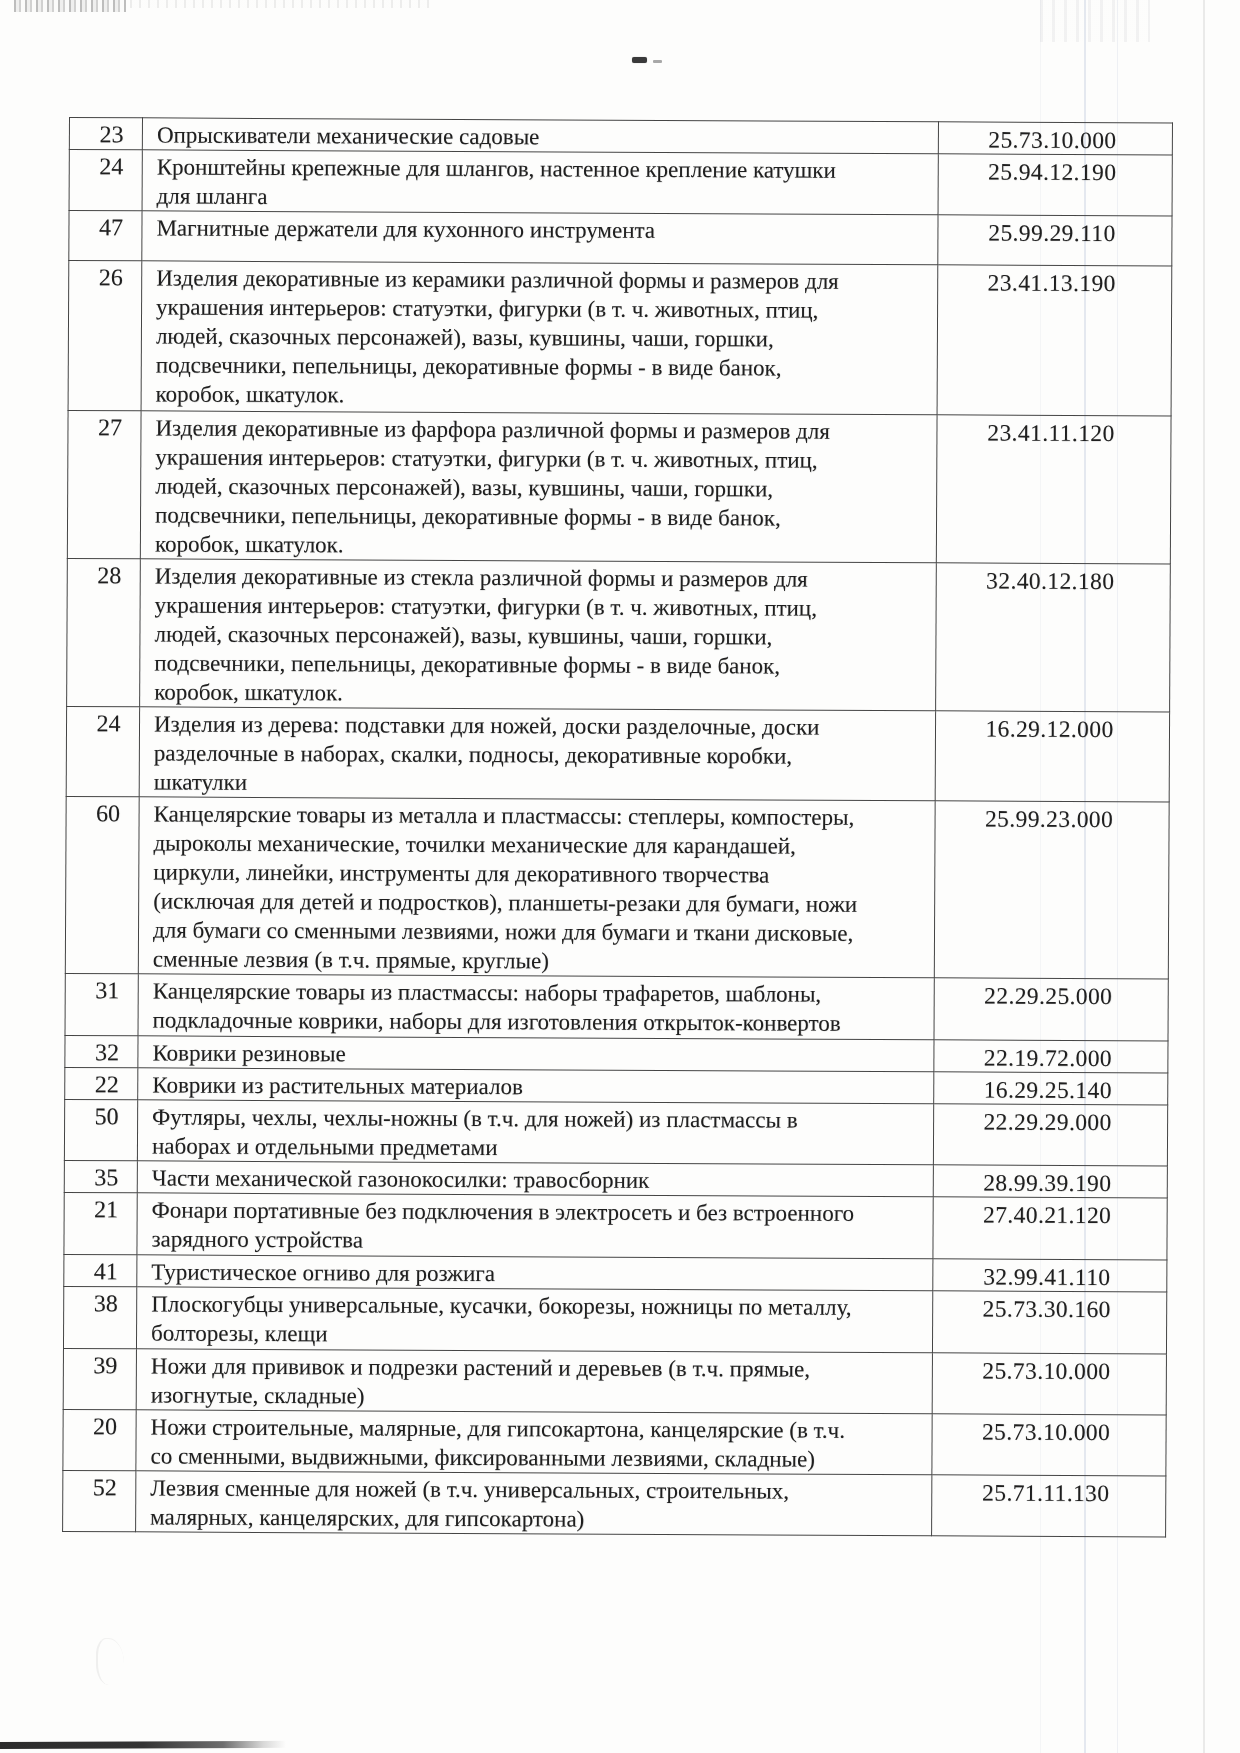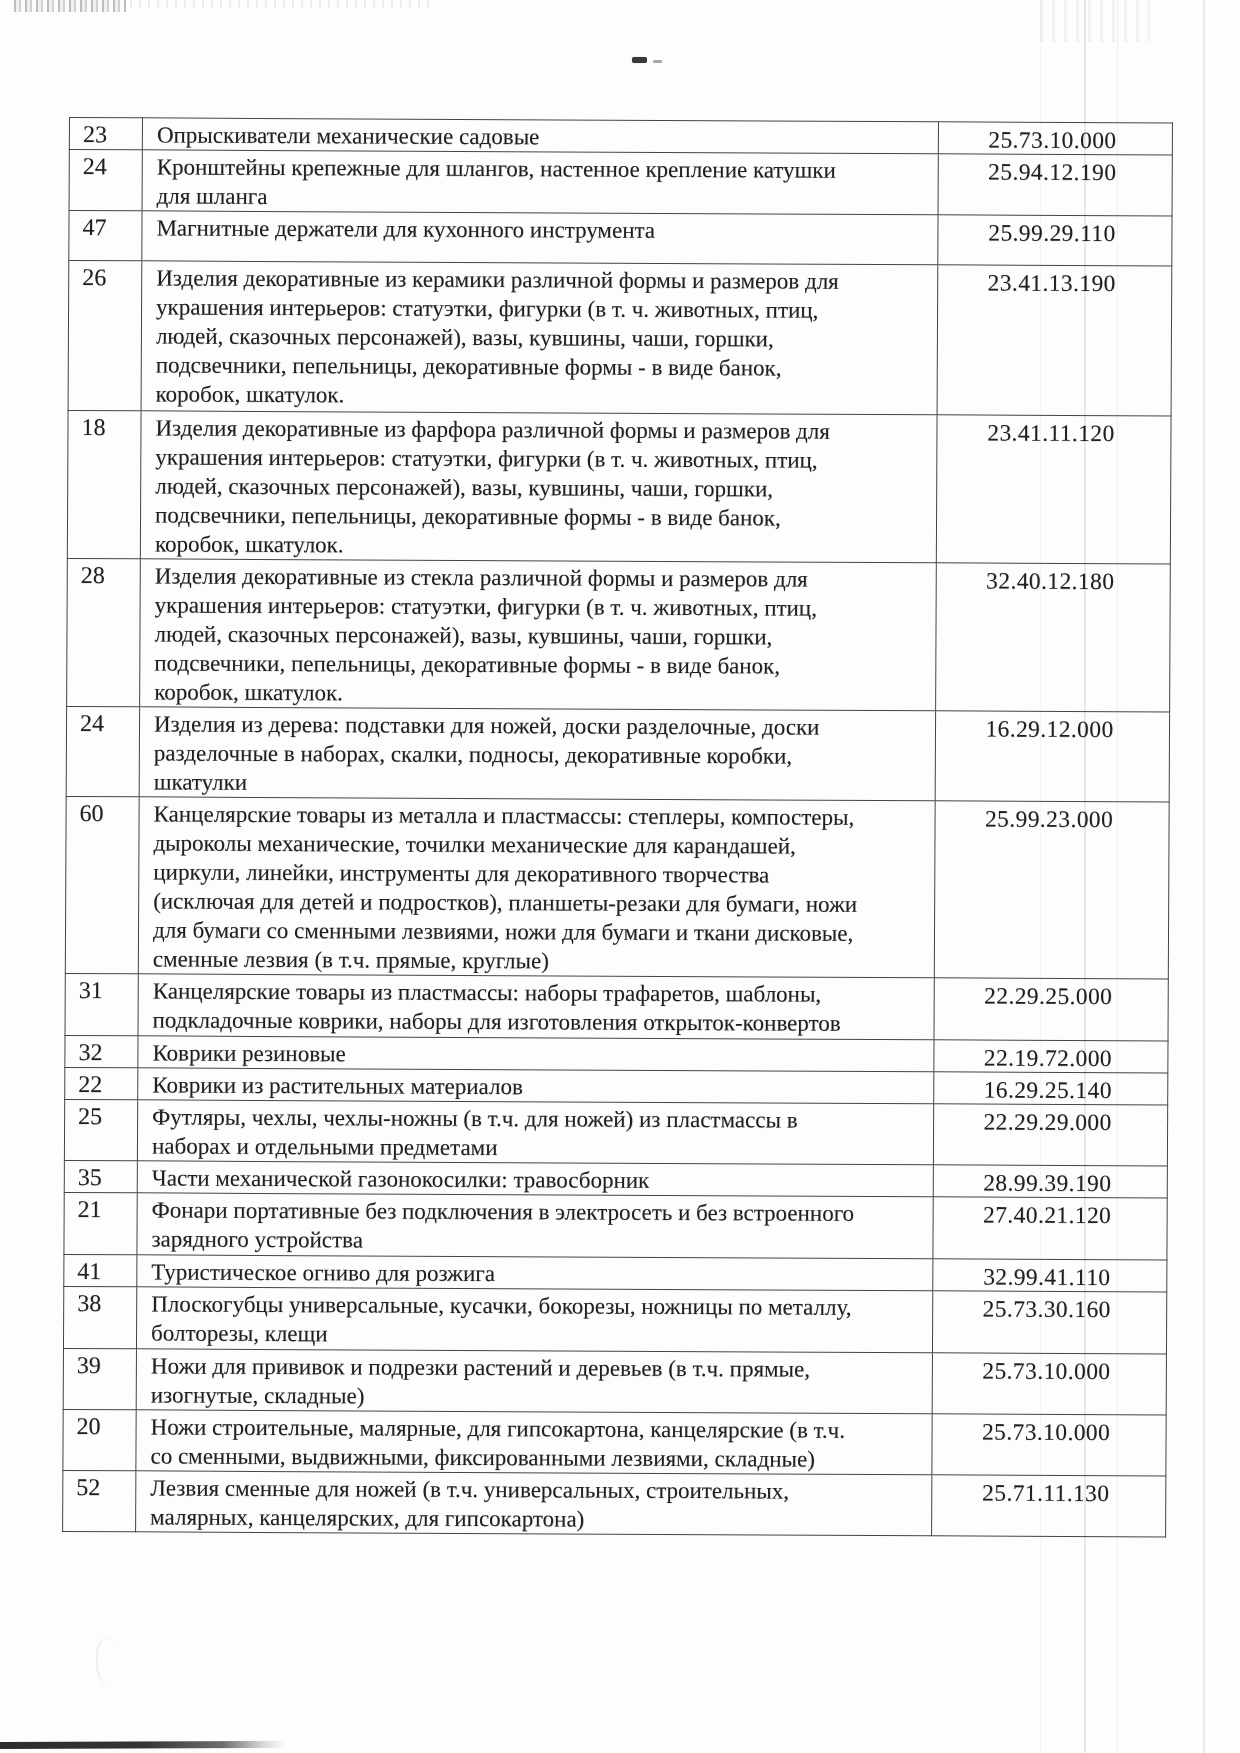--- a/index.html
+++ b/index.html
@@ -29,20 +29,21 @@
   }
   table.doc-table td{
     border:1.6px solid #454545;
     vertical-align:top;
     overflow:hidden;
   }
   td.num-cell{
     font-size:24px;
     line-height:28px;
     padding:2px 2px 0 13px;
+    text-align:center;
   }
   td.desc-cell{
     font-size:23px;
     line-height:29px;
     padding:2px 24px 0 14px;
     white-space:pre-line;
   }
   td.code-cell{
     font-size:23.5px;
     line-height:28px;
@@ -139,21 +140,21 @@
           <tr style="height: 150px;">
             <td class="num-cell doc-text">26</td>
             <td class="desc-cell doc-text">Изделия декоративные из керамики различной формы и размеров для
 украшения интерьеров: статуэтки, фигурки (в т. ч. животных, птиц,
 людей, сказочных персонажей), вазы, кувшины, чаши, горшки,
 подсвечники, пепельницы, декоративные формы - в виде банок,
 коробок, шкатулок.</td>
             <td class="code-cell doc-text">23.41.13.190</td>
           </tr>
           <tr style="height: 148px;">
-            <td class="num-cell doc-text">18</td>
+            <td class="num-cell doc-text">27</td>
             <td class="desc-cell doc-text">Изделия декоративные из фарфора различной формы и размеров для
 украшения интерьеров: статуэтки, фигурки (в т. ч. животных, птиц,
 людей, сказочных персонажей), вазы, кувшины, чаши, горшки,
 подсвечники, пепельницы, декоративные формы - в виде банок,
 коробок, шкатулок.</td>
             <td class="code-cell doc-text">23.41.11.120</td>
           </tr>
           <tr style="height: 139px;">
             <td class="num-cell doc-text">28</td>
             <td class="desc-cell doc-text">Изделия декоративные из стекла различной формы и размеров для
@@ -190,21 +191,21 @@
             <td class="num-cell doc-text">32</td>
             <td class="desc-cell doc-text">Коврики резиновые</td>
             <td class="code-cell doc-text">22.19.72.000</td>
           </tr>
           <tr style="height: 26px;">
             <td class="num-cell doc-text">22</td>
             <td class="desc-cell doc-text">Коврики из растительных материалов</td>
             <td class="code-cell doc-text">16.29.25.140</td>
           </tr>
           <tr style="height: 61px;">
-            <td class="num-cell doc-text">25</td>
+            <td class="num-cell doc-text">50</td>
             <td class="desc-cell doc-text">Футляры, чехлы, чехлы-ножны (в т.ч. для ножей) из пластмассы в
 наборах и отдельными предметами</td>
             <td class="code-cell doc-text">22.29.29.000</td>
           </tr>
           <tr style="height: 29px;">
             <td class="num-cell doc-text">35</td>
             <td class="desc-cell doc-text">Части механической газонокосилки: травосборник</td>
             <td class="code-cell doc-text">28.99.39.190</td>
           </tr>
           <tr style="height: 62px;">

